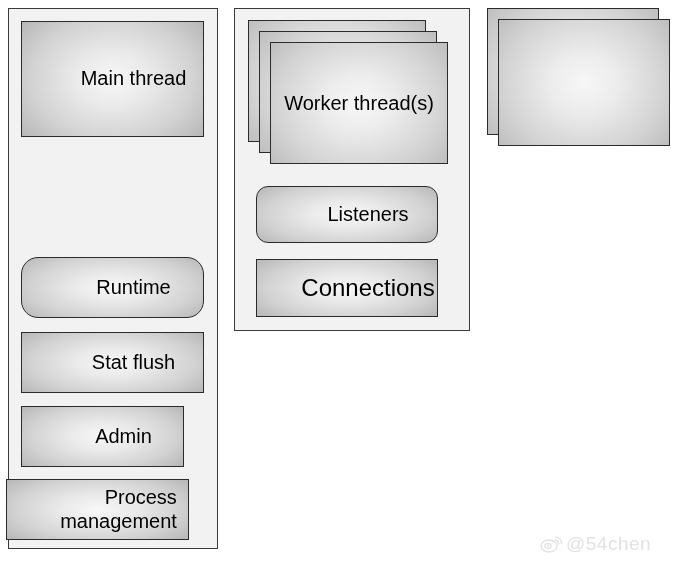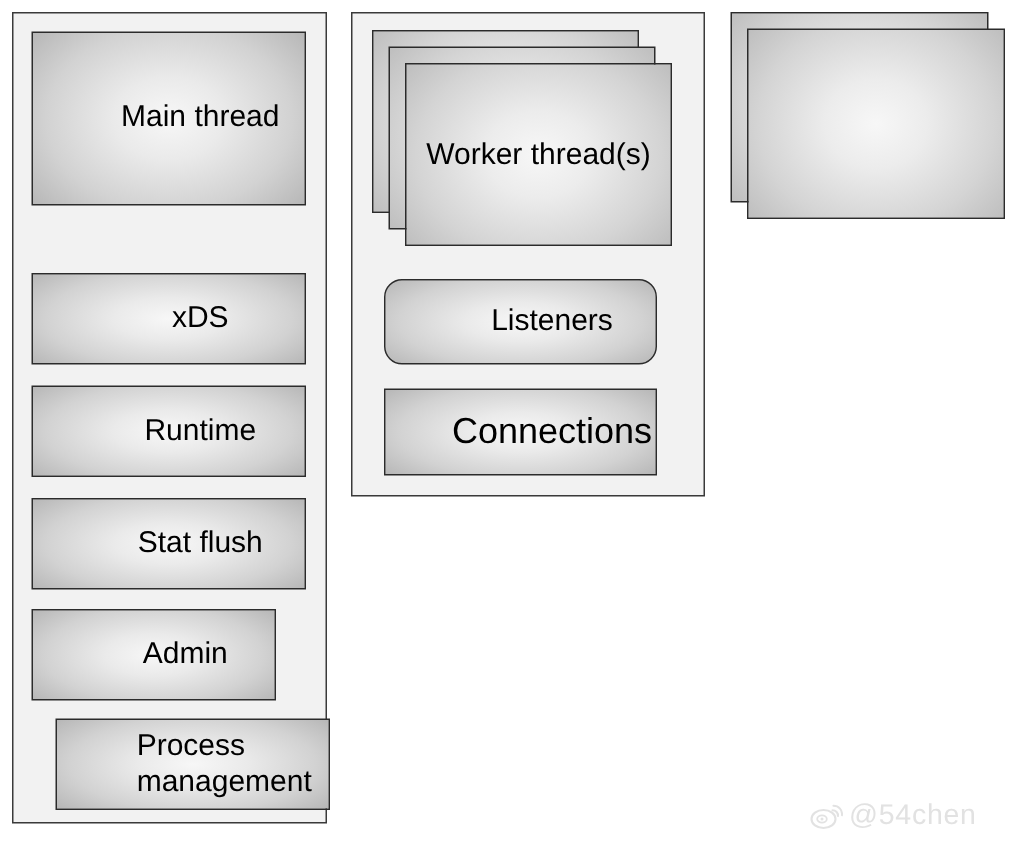--- a/index.html
+++ b/index.html
@@ -35,21 +35,21 @@
     background:
       radial-gradient(ellipse 78% 92% at 50% 50%,
         #f7f7f7 0%,
         #eaeaea 26%,
         #d2d2d2 58%,
         #b9b9b9 82%,
         #ababab 100%);
     display: flex;
     align-items: center;
     justify-content: center;
-    text-align: left;
+    text-align: right;
     color: #000000;
     line-height: 1.18;
     padding-left: 42px;
   }
   .node .label {
     display: block;
     padding: 0 6px;
     white-space: pre-line;
   }
 
@@ -97,37 +97,34 @@
 
 <div id="canvas">
 
   <div class="panel" style="left:8px; top:8px; width:210px; height:541px;">
   </div>
 
   <div class="node" style="left:21px; top:21px; width:183px; height:116px; font-size:20px;">
     <span class="label">Main thread</span>
   </div>
 
-  <div class="node" style="left:21px; top:182px; width:183px; height:61px; font-size:20px;">
-    <span class="label">xDS</span>
-  </div>
 
-  <div class="node" style="left:21px; top:257px; width:183px; height:61px; font-size:20px;">
+  <div class="node" style="left:21px; top:257px; width:183px; height:61px; font-size:20px;border-radius:17px;">
     <span class="label">Runtime</span>
   </div>
 
   <div class="node" style="left:21px; top:332px; width:183px; height:61px; font-size:20px;">
     <span class="label">Stat flush</span>
   </div>
 
   <div class="node" style="left:21px; top:406px; width:163px; height:61px; font-size:20px;">
     <span class="label">Admin</span>
   </div>
 
-  <div class="node" style="left:37px; top:479px; width:183px; height:61px; font-size:20px;">
+  <div class="node" style="left:6px; top:479px; width:183px; height:61px; font-size:20px;">
     <span class="label">Process
 management</span>
   </div>
 
   <div class="panel" style="left:234px; top:8px; width:236px; height:323px;">
   </div>
 
   <div class="stack" style="left:248px; top:20px; width:200px; height:145px;">
     <div class="card" style="left:0px; top:0px; width:178px; height:122px;"></div>
     <div class="card" style="left:11px; top:11px; width:178px; height:122px;"></div>

